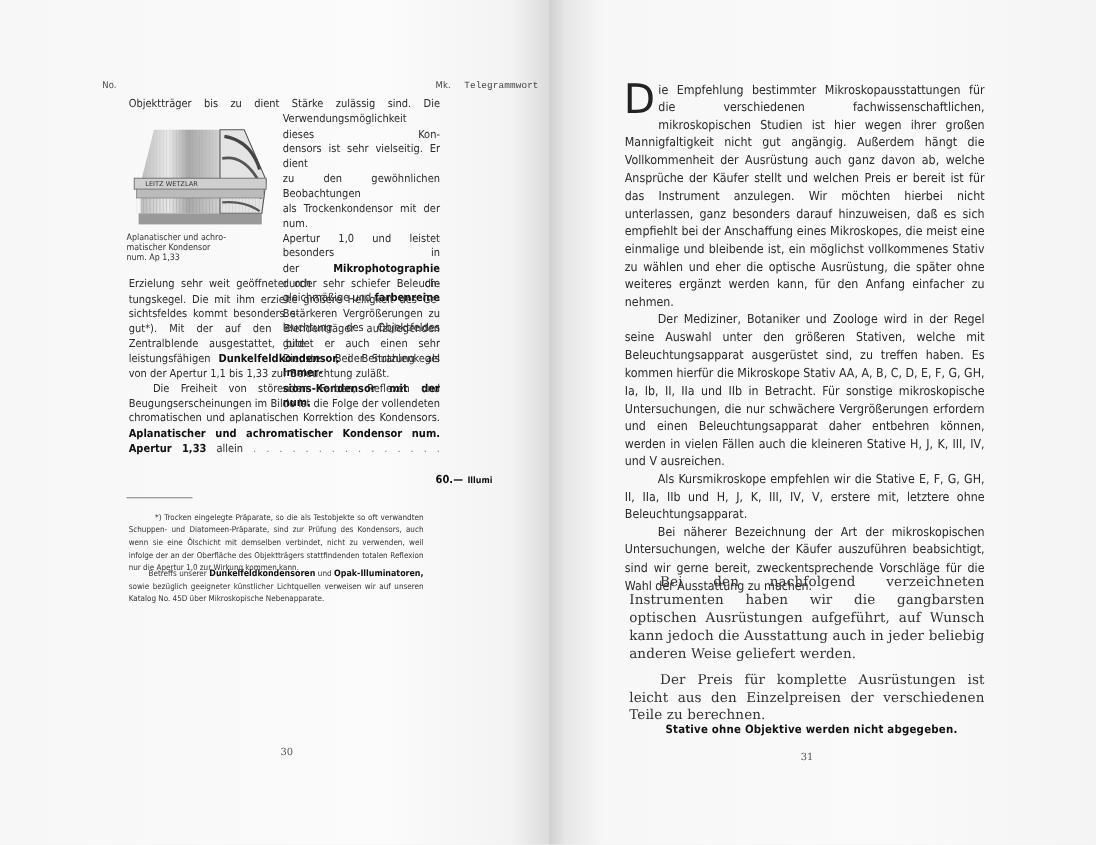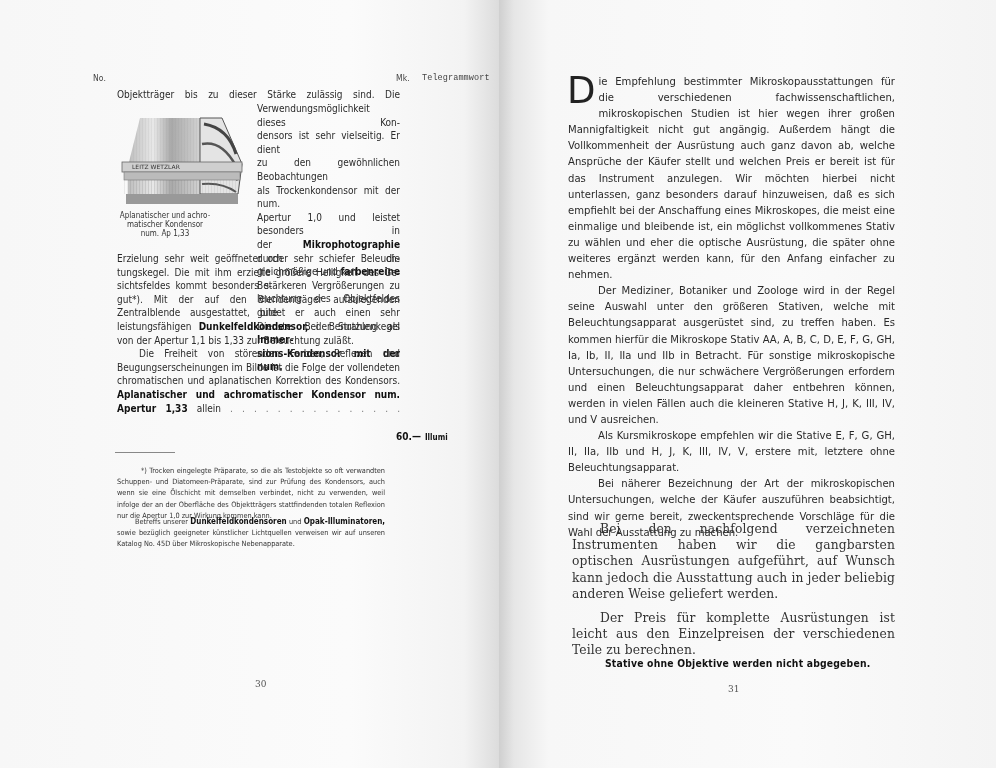--- a/index.html
+++ b/index.html
@@ -31,21 +31,21 @@
   .lbody { font-size:10px; line-height:13.6px; text-align:justify; }
   .lbody b { font-weight:bold; color:#111; }
   .line { display:block; white-space:nowrap; }
   .jl { text-align:justify; text-align-last:justify; display:block; }
 
   #block-top { left:117px; top:88px; width:283px; }
   #block-wrap { left:257px; top:102px; width:143px; }
   #block-bottom { left:117px; top:252px; width:283px; }
 
   .figure { left:118px; top:114px; width:128px; height:96px; }
-  .caption { left:98px; top:211px; width:134px; font-size:8px; line-height:9.2px; text-align:center; color:#333; }
+  .caption { left:115px; top:211px; width:134px; font-size:8px; line-height:9.2px; color:#333; }
 
   .price { left:396px; top:431px; font-size:10px; font-weight:bold; color:#111; }
   .price .tel { font-size:8px; margin-left:4px; }
 
   .fn-rule { left:115px; top:452px; width:60px; height:1px; background:#888; }
   #footnote { left:117px; top:465px; width:268px; font-size:7.3px; line-height:11.2px; text-align:justify; color:#333; }
   #note { left:117px; top:516px; width:268px; font-size:7.3px; line-height:11.2px; text-align:justify; color:#333; }
   #note b { font-size:8px; color:#111; }
 
   .pagenum { font-family:"DejaVu Serif", serif; font-size:9px; color:#555; }
@@ -68,21 +68,21 @@
 </style>
 </head>
 <body>
 
 <div class="page page-left">
   <span class="abs hdr" id="hdr-no">No.</span>
   <span class="abs hdr" id="hdr-mk">Mk.</span>
   <span class="abs hdr" id="hdr-tel">Telegrammwort</span>
 
   <div class="abs lbody" id="block-top">
-    <span class="jl">Objektträger bis zu dieser Stärke zulässig sind. Die</span>
+    <span class="jl">Objektträger bis zu dient Stärke zulässig sind. Die</span>
   </div>
 
   <div class="abs figure">
     <svg width="128" height="96" viewBox="0 0 128 96">
       <defs>
         <linearGradient id="cone" x1="0" x2="1">
           <stop offset="0" stop-color="#bdbdbd"></stop>
             <stop offset="0.35" stop-color="#e8e8e8"></stop>
           <stop offset="0.6" stop-color="#a9a9a9"></stop>
             <stop offset="1" stop-color="#d2d2d2"></stop>

